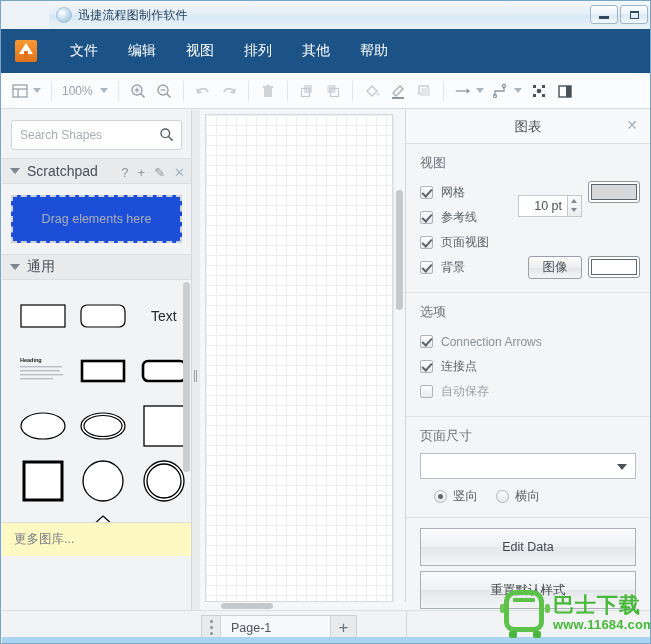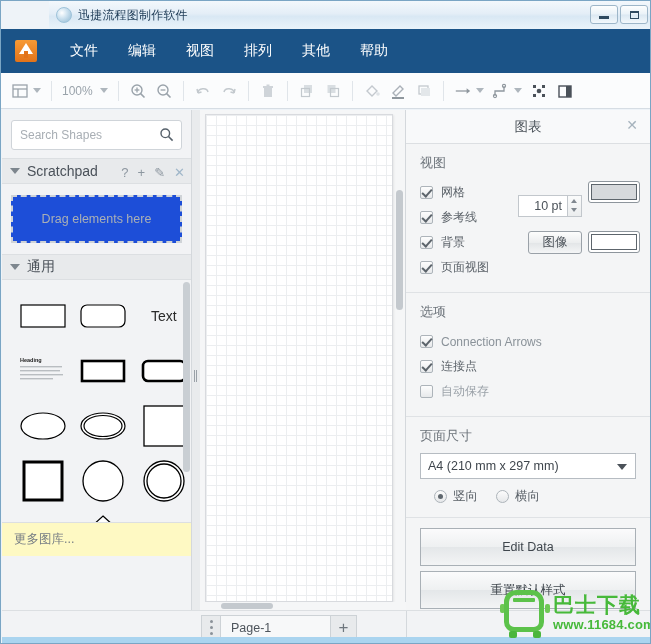--- a/index.html
+++ b/index.html
@@ -1042,31 +1042,31 @@
         </div>
       </div>
 
       <div class="rp-row">
         <div class="cb checked"></div>
         <div class="rp-label">参考线</div>
       </div>
 
       <div class="rp-row">
         <div class="cb checked"></div>
+        <div class="rp-label">页面视图</div>
+      </div>
+
+      <div class="rp-row">
+        <div class="cb checked"></div>
         <div class="rp-label">背景</div>
         <div class="img-btn">图像</div>
         <div class="color-swatch">
           <div class="inner white"></div>
         </div>
       </div>
-
-      <div class="rp-row">
-        <div class="cb checked"></div>
-        <div class="rp-label">页面视图</div>
-      </div>
     </div>
 
     <div class="rp-section">
       <div class="rp-h">选项</div>
 
       <div class="rp-row">
         <div class="cb checked"></div>
         <div class="rp-label en">Connection Arrows</div>
       </div>
 
@@ -1077,21 +1077,20 @@
 
       <div class="rp-row">
         <div class="cb"></div>
         <div class="rp-label dim">自动保存</div>
       </div>
     </div>
 
     <div class="rp-section">
       <div class="rp-h">页面尺寸</div>
       <div class="select-wrap">
-        <div class="val">A4 (210 mm x 297 mm)</div>
         <div class="dncaret"></div>
       </div>
       <div class="radio-row">
         <div class="radio checked"></div>
         <div class="radio-label">竖向</div>
         <div class="radio"></div>
         <div class="radio-label">横向</div>
       </div>
     </div>
 

